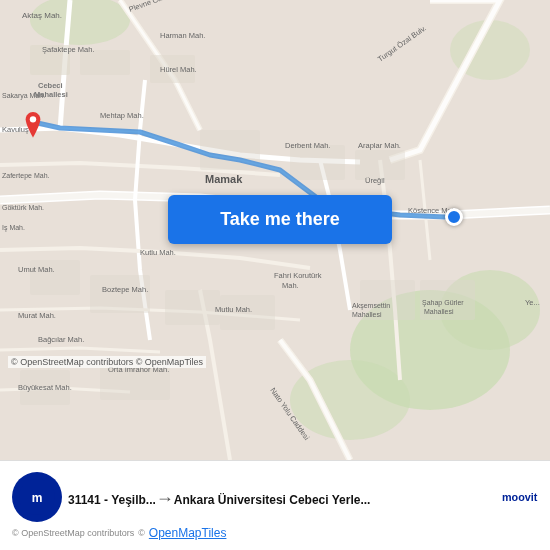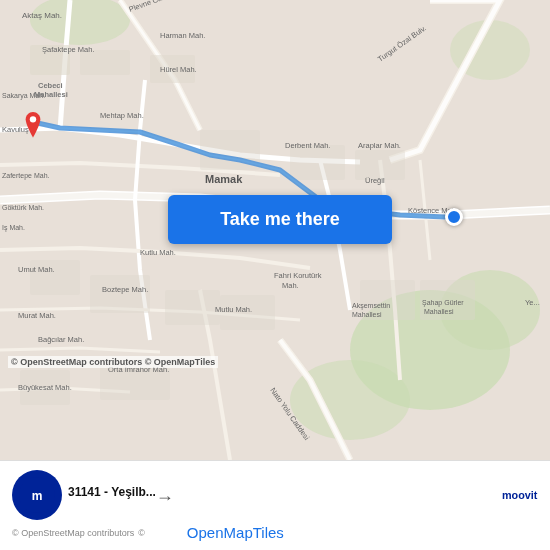--- a/index.html
+++ b/index.html
@@ -41,21 +41,21 @@
       background: white;
       display: flex;
       align-items: center;
       padding: 0 12px;
       border-top: 1px solid #ddd;
       gap: 8px;
     }
 
     .route-info {
       display: flex;
-      align-items: flex-start;
+      align-items: flex-end;
       flex: 1;
       gap: 0;
     }
 
     .moovit-logo {
       width: 50px;
       height: 50px;
       background: #002398;
       border-radius: 50%;
       display: flex;
@@ -93,21 +93,20 @@
     
     .attribution {
       position: absolute;
       bottom: 92px;
       left: 8px;
       font-size: 9px;
       color: #555;
       background: rgba(255,255,255,0.7);
       padding: 1px 3px;
       border-radius: 0;
-      font-weight: bold;
     }
 
     
     .map-svg {
       position: absolute;
       top: 0; left: 0;
       width: 100%;
       height: 100%;
     }
 
@@ -180,23 +179,23 @@
       justify-content: flex-start;
       gap: 4px;
     }
 
     .copyright-text {
       font-size: 9px;
       color: #888;
     }
 
     .opentiles-link {
-      font-size: 15px;
+      font-size: 12px;
       color: #1a73e8;
-      margin-left: 38px;
+      text-decoration: underline;
     }
   </style>
 </head>
 <body>
 
 <div id="map-container">
 
   <svg class="map-svg" viewBox="0 0 550 460" xmlns="http://www.w3.org/2000/svg">
 
     <rect width="550" height="460" fill="#e8e0d8"></rect>
@@ -315,20 +314,21 @@
       <div class="moovit-logo">
         <svg width="36" height="36" viewBox="0 0 36 36" xmlns="http://www.w3.org/2000/svg">
           <circle cx="18" cy="18" r="18" fill="#002398"></circle>
           <text x="18" y="23" text-anchor="middle" font-size="12" fill="white" font-family="Arial" font-weight="bold">m</text>
         </svg>
       </div>
 
       <div class="route-info">
         <span class="route-from">31141 - Yeşilb...</span>
         <span class="arrow-icon">→</span>
+        <span class="route-to">Ankara Üniversitesi Cebeci Yerle...</span>
       </div>
 
       <div class="moovit-brand">
         <svg class="moovit-icon" viewBox="0 0 60 30" xmlns="http://www.w3.org/2000/svg">
           <text x="0" y="22" font-size="18" fill="#002398" font-family="Arial" font-weight="bold">moovit</text>
         </svg>
       </div>
     </div>
     <div class="copyright-row">
       <span class="copyright-text">© OpenStreetMap contributors</span>

